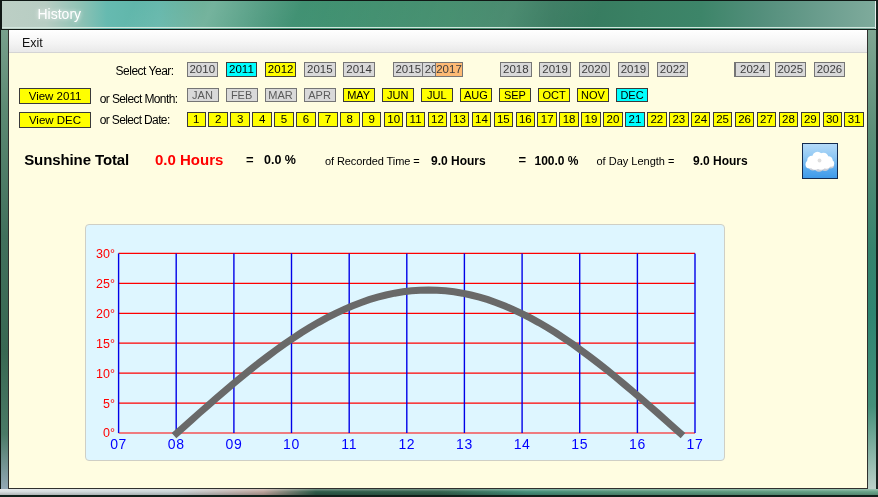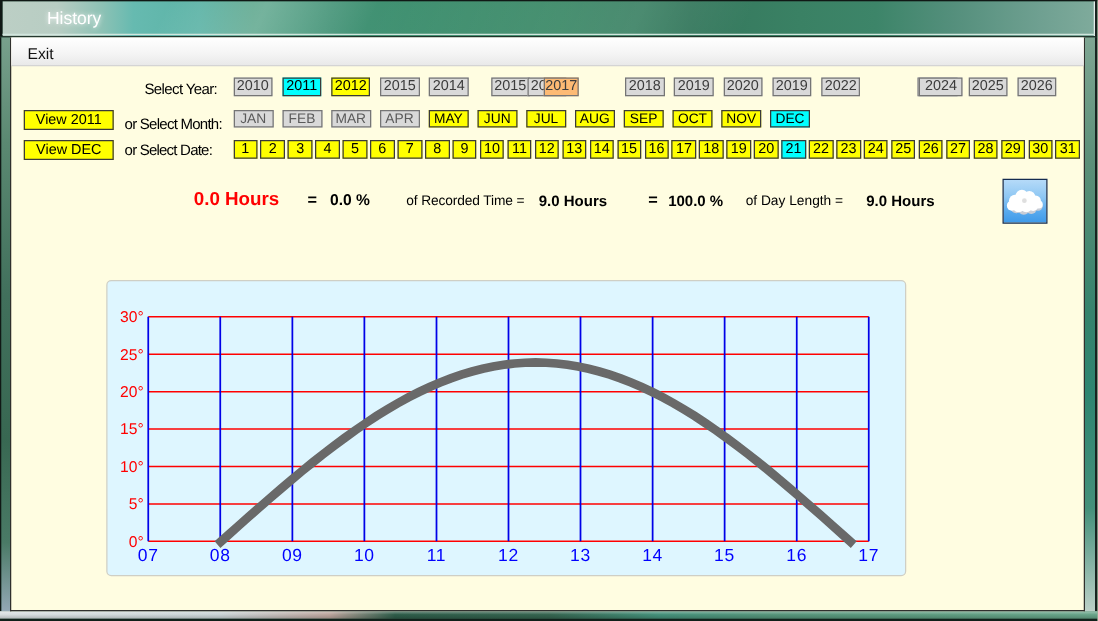--- a/index.html
+++ b/index.html
@@ -102,20 +102,21 @@
 <div class="b" style="left:689.9px;top:112.0px;width:19.6px;height:14.5px;background:#ffff00;border:1px solid #3a3a3a;color:#000;font-size:11.5px;font-weight:400;line-height:12.5px;letter-spacing:0px;">24</div>
 <div class="b" style="left:711.8px;top:112.0px;width:19.6px;height:14.5px;background:#ffff00;border:1px solid #3a3a3a;color:#000;font-size:11.5px;font-weight:400;line-height:12.5px;letter-spacing:0px;">25</div>
 <div class="b" style="left:733.8px;top:112.0px;width:19.6px;height:14.5px;background:#ffff00;border:1px solid #3a3a3a;color:#000;font-size:11.5px;font-weight:400;line-height:12.5px;letter-spacing:0px;">26</div>
 <div class="b" style="left:755.7px;top:112.0px;width:19.6px;height:14.5px;background:#ffff00;border:1px solid #3a3a3a;color:#000;font-size:11.5px;font-weight:400;line-height:12.5px;letter-spacing:0px;">27</div>
 <div class="b" style="left:777.6px;top:112.0px;width:19.6px;height:14.5px;background:#ffff00;border:1px solid #3a3a3a;color:#000;font-size:11.5px;font-weight:400;line-height:12.5px;letter-spacing:0px;">28</div>
 <div class="b" style="left:799.5px;top:112.0px;width:19.6px;height:14.5px;background:#ffff00;border:1px solid #3a3a3a;color:#000;font-size:11.5px;font-weight:400;line-height:12.5px;letter-spacing:0px;">29</div>
 <div class="b" style="left:821.5px;top:112.0px;width:19.6px;height:14.5px;background:#ffff00;border:1px solid #3a3a3a;color:#000;font-size:11.5px;font-weight:400;line-height:12.5px;letter-spacing:0px;">30</div>
 <div class="b" style="left:843.4px;top:112.0px;width:19.6px;height:14.5px;background:#ffff00;border:1px solid #3a3a3a;color:#000;font-size:11.5px;font-weight:400;line-height:12.5px;letter-spacing:0px;">31</div>
     <div class="b" style="left:18px;top:87.5px;width:72px;height:16.5px;background:#ffff00;border:1px solid #3a3a3a;color:#000;font-size:11.5px;line-height:14.5px;">View 2011</div>
     <div class="b" style="left:18px;top:111.5px;width:72px;height:16.5px;background:#ffff00;border:1px solid #3a3a3a;color:#000;font-size:11.5px;line-height:14.5px;">View DEC</div>
+    <div class="lbl" style="left:23.2px;top:150.5px;font-size:15px;font-weight:700;letter-spacing:-0.1px;">Sunshine Total</div>
     <div class="lbl" style="left:154px;top:150.5px;font-size:15px;font-weight:700;color:#f00;">0.0 Hours</div>
     <div class="lbl" style="left:245px;top:152px;font-size:13px;font-weight:700;">=</div>
     <div class="lbl" style="left:263px;top:152.5px;font-size:12.5px;font-weight:700;">0.0 %</div>
     <div class="lbl" style="left:324px;top:155px;font-size:11px;letter-spacing:-0.1px;">of Recorded Time =</div>
     <div class="lbl" style="left:430px;top:153.5px;font-size:12px;font-weight:700;">9.0 Hours</div>
     <div class="lbl" style="left:517.5px;top:152px;font-size:13px;font-weight:700;">=</div>
     <div class="lbl" style="left:533.5px;top:153.5px;font-size:12px;font-weight:700;">100.0 %</div>
     <div class="lbl" style="left:595.5px;top:155px;font-size:11px;">of Day Length =</div>
     <div class="lbl" style="left:692px;top:153.5px;font-size:12px;font-weight:700;">9.0 Hours</div>
     <div class="abs" style="left:801px;top:143px;width:36px;height:36px;border:1.5px solid #142b50;

